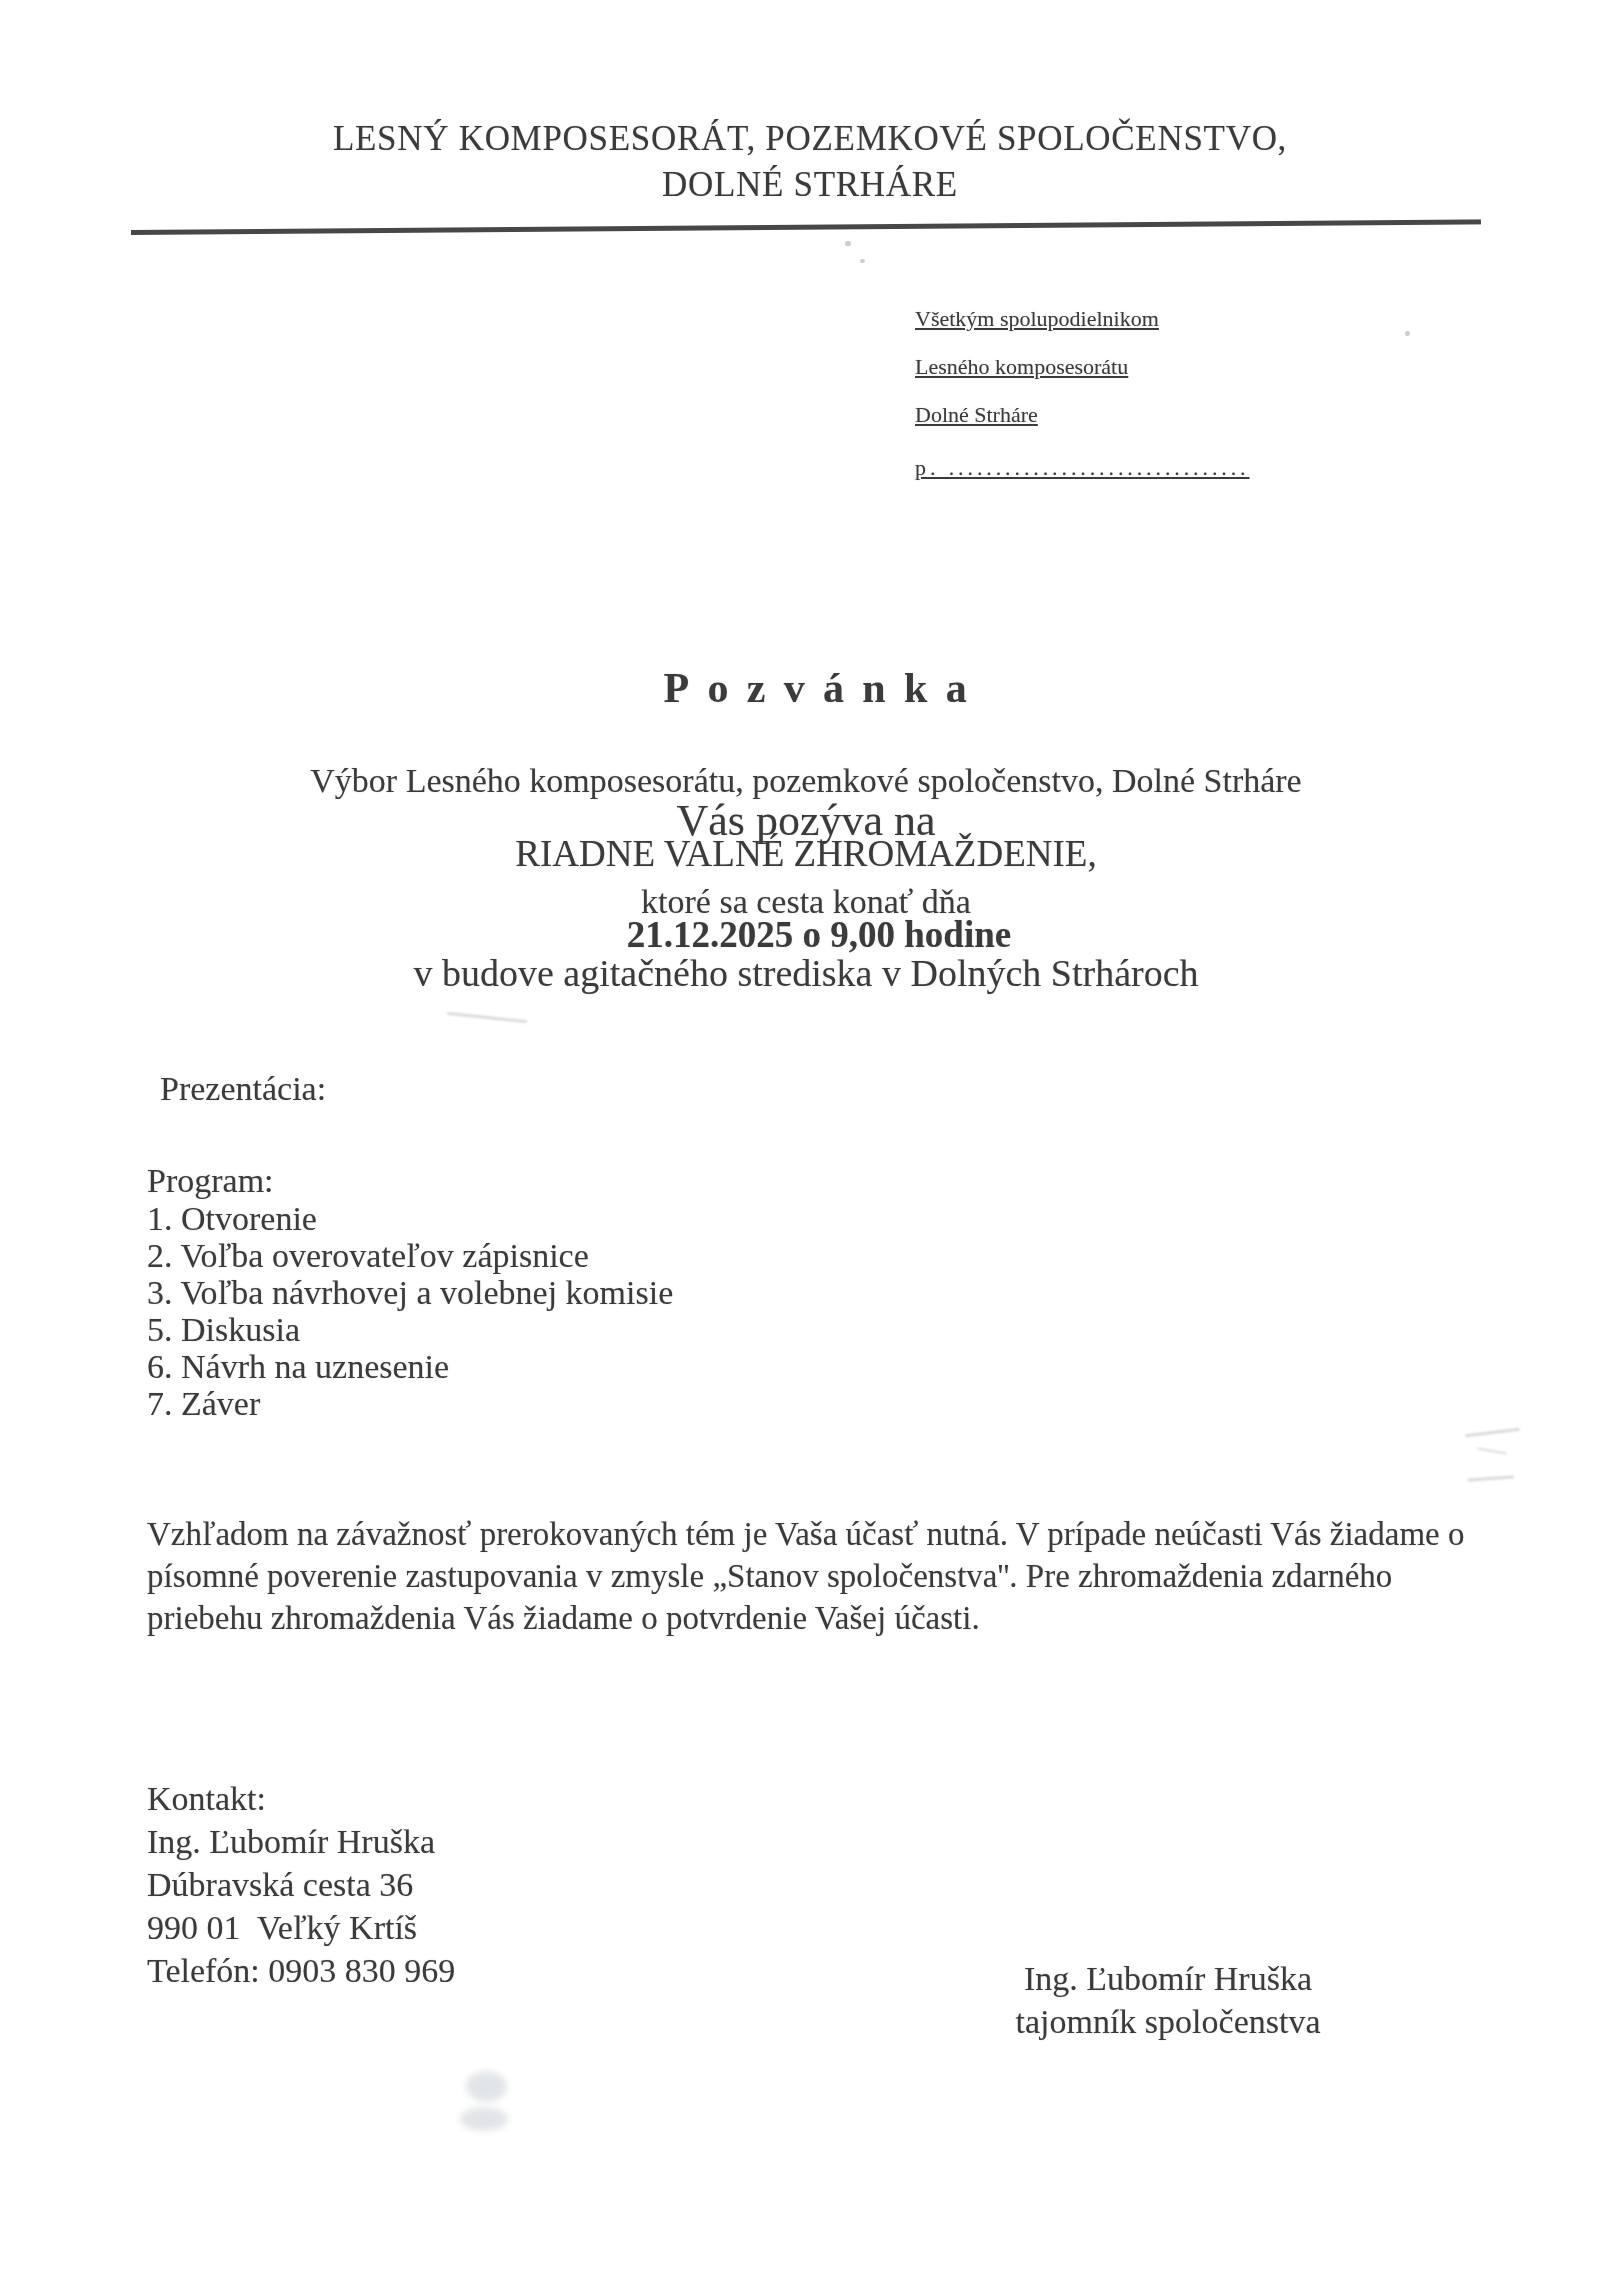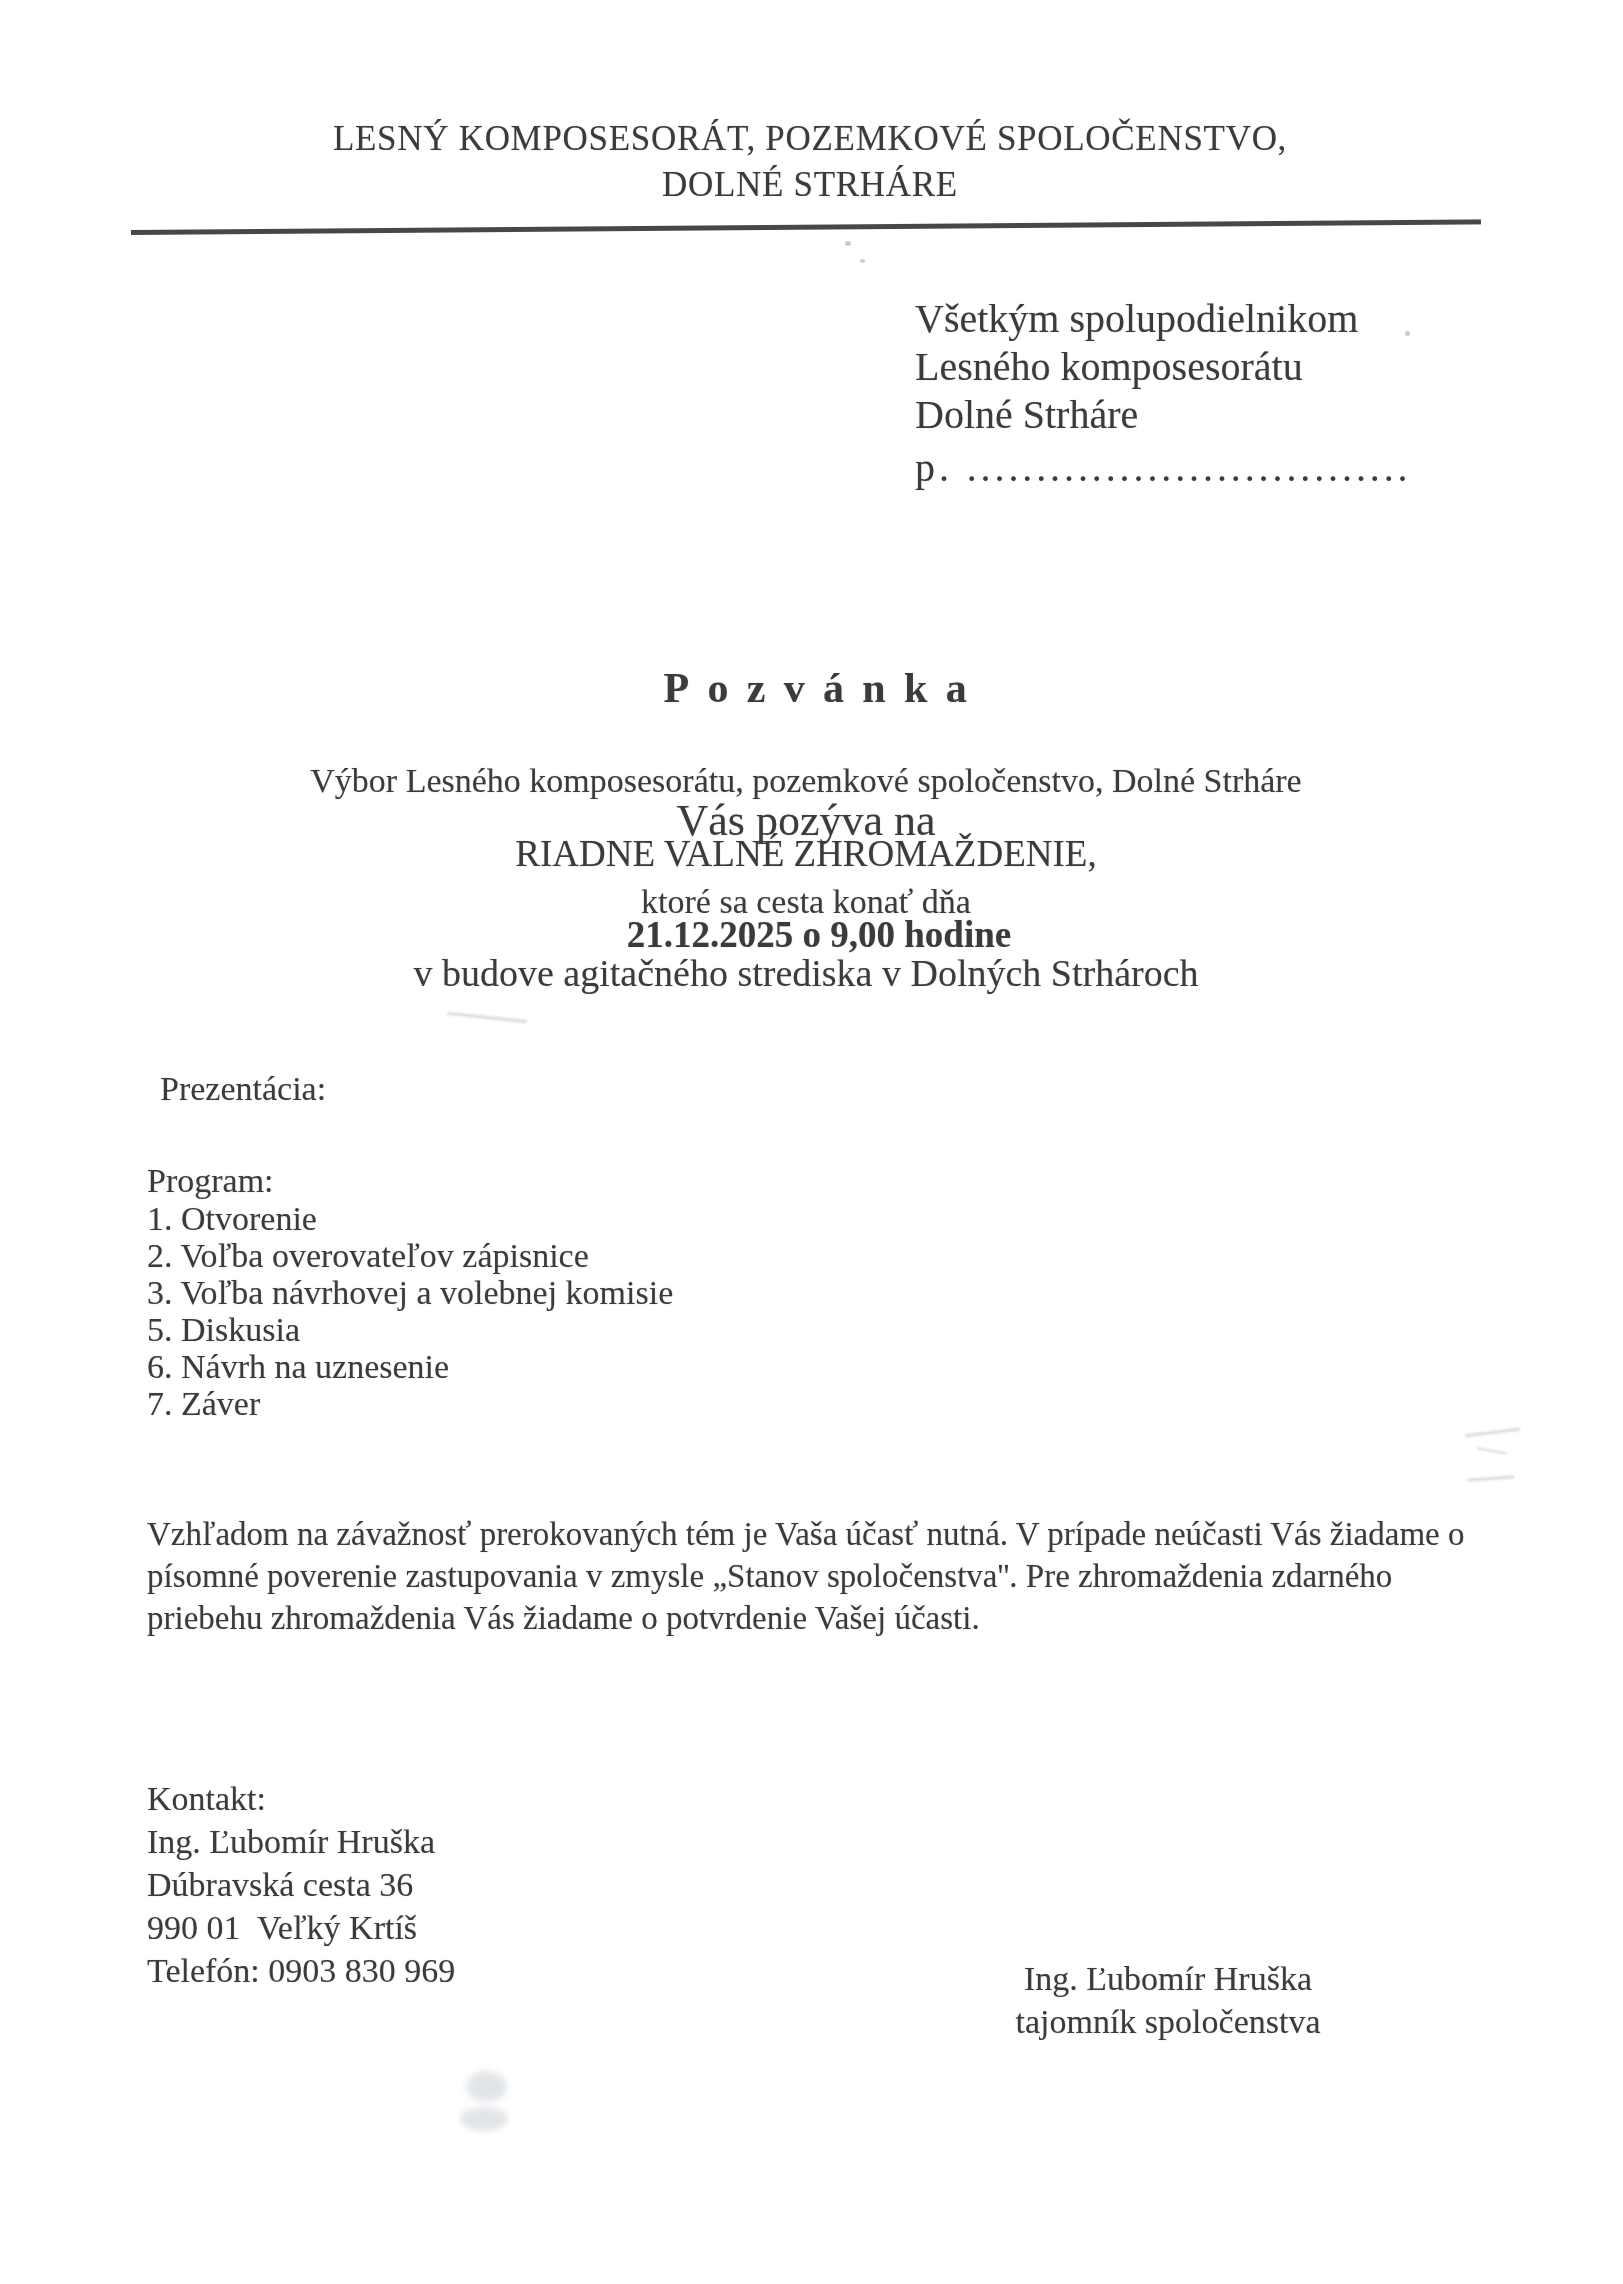--- a/index.html
+++ b/index.html
@@ -32,21 +32,21 @@
   .rule {
     top: 230px; left: 131px; width: 1350px; height: 4.6px;
     background: #474747;
     transform: rotate(-0.45deg);
     transform-origin: left center;
     filter: blur(0.4px);
   }
   
   .recipient {
     top: 295px; left: 915px;
-    font-size: 40px; line-height: 48px;
+    font-size: 22px; line-height: 48px; text-decoration: underline;
   }
   .salutation { margin-top: 5.2px; letter-spacing: 3.9px; }
   
   .doc-title {
     top: 663px;
     font-size: 42px; line-height: 50px; font-weight: bold;
     letter-spacing: 18.3px; padding-left: 18.3px;
   }
   
   .inv-intro    { top: 760px; font-size: 34px; line-height: 41px; }

